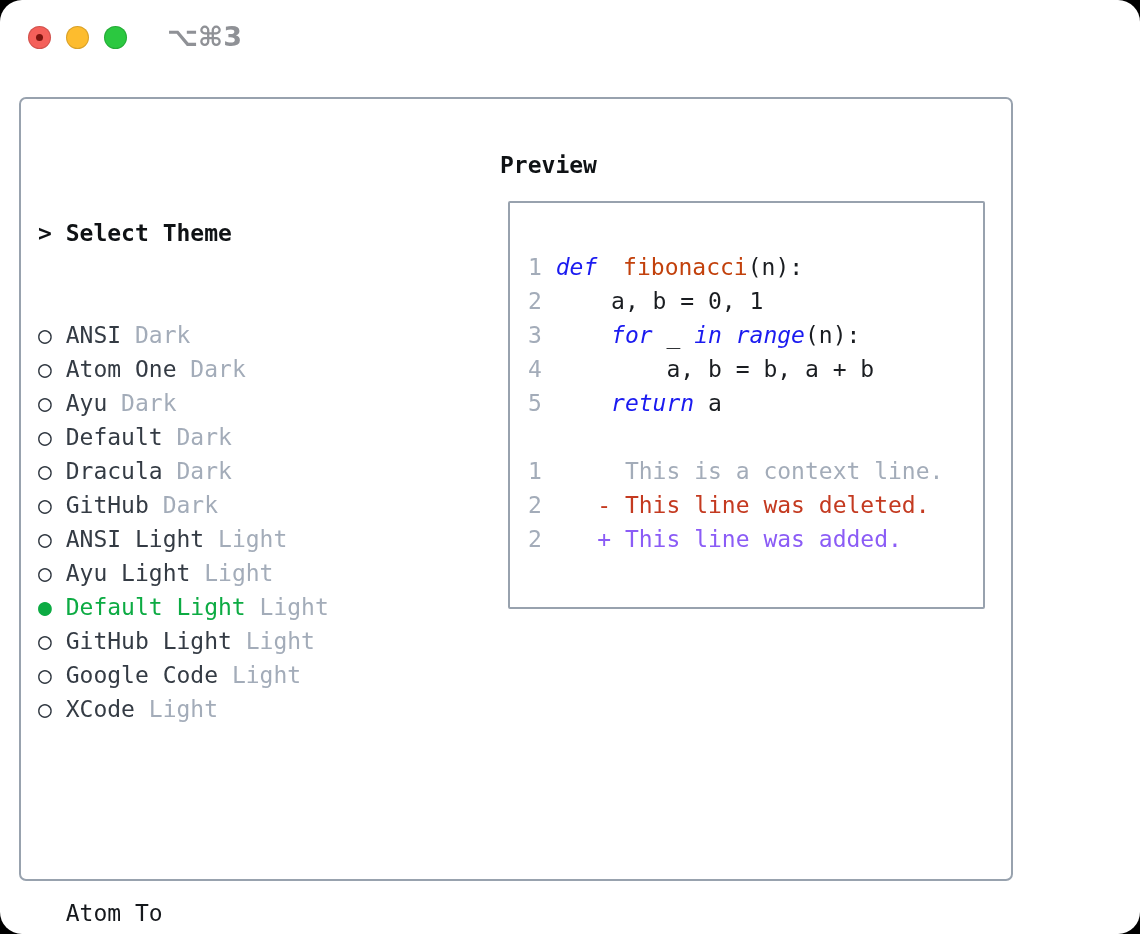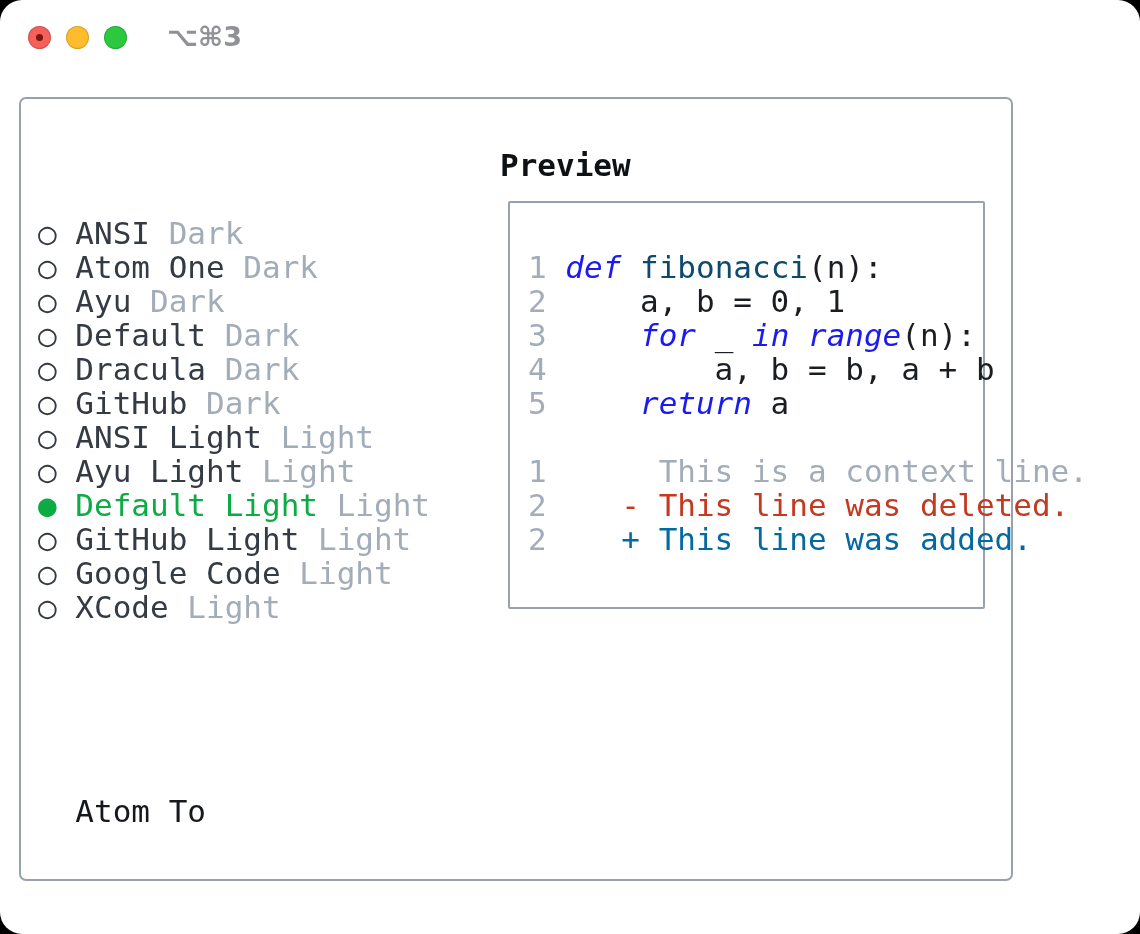--- a/index.html
+++ b/index.html
@@ -68,40 +68,40 @@
     left: 508px;
     top: 201px;
     width: 473px;
     height: 404px;
     border: 2px solid #98a2ae;
     border-radius: 2px;
   }
   
   .col {
     position: absolute;
-    font-size: 31px;
+    font-size: 23px;
     line-height: 34px;
     white-space: pre;
   }
   .leftcol  { left: 38px;  top: 148px; }
   .prevhead { left: 500px; top: 148px; }
   .codecol  { left: 528px; top: 250px; }
   .row { height: 34px; }
   .indent2 { padding-left: 2ch; }
 
   .hdr   { font-weight: bold; color: #0f1215; }
   .dark  { color: #343b44; }
   .near-black { color: #15181c; }
   .muted { color: #a3acb9; margin-top: 8px; }
   .green { color: #0cab43; }
   .kw    { color: #1b1bf0; font-style: italic; }
-  .fn    { color: #0c4a6e; }
+  .fn    { color: #c2410c; margin-left: 12px; }
   .plain { color: #1a1d21; }
   .del   { color: #c43a20; }
-  .add   { color: #0369a1; }
+  .add   { color: #8b5cf6; }
   .lnum {
     display: inline-block;
     width: 1ch;
     margin-right: 1ch;
     color: #a3acb9;
   }
 </style>
 </head>
 <body>
 
@@ -111,20 +111,21 @@
     <div class="tl tl-red"></div>
     <div class="tl tl-yellow"></div>
     <div class="tl tl-green"></div>
   </div>
   <div class="wtitle">⌥⌘3</div>
 
   <div class="mainbox"></div>
   <div class="previewbox"></div>
 
   <div class="col leftcol">
+    <div class="row"><span class="hdr">&gt; </span><span class="hdr">Select Theme</span></div>
     <div id="theme-list"><div class="row"><span class="dark">○</span><span class="dark"> ANSI </span><span class="muted">Dark</span></div><div class="row"><span class="dark">○</span><span class="dark"> Atom One </span><span class="muted">Dark</span></div><div class="row"><span class="dark">○</span><span class="dark"> Ayu </span><span class="muted">Dark</span></div><div class="row"><span class="dark">○</span><span class="dark"> Default </span><span class="muted">Dark</span></div><div class="row"><span class="dark">○</span><span class="dark"> Dracula </span><span class="muted">Dark</span></div><div class="row"><span class="dark">○</span><span class="dark"> GitHub </span><span class="muted">Dark</span></div><div class="row"><span class="dark">○</span><span class="dark"> ANSI Light </span><span class="muted">Light</span></div><div class="row"><span class="dark">○</span><span class="dark"> Ayu Light </span><span class="muted">Light</span></div><div class="row"><span class="green">●</span><span class="green"> Default Light </span><span class="muted">Light</span></div><div class="row"><span class="dark">○</span><span class="dark"> GitHub Light </span><span class="muted">Light</span></div><div class="row"><span class="dark">○</span><span class="dark"> Google Code </span><span class="muted">Light</span></div><div class="row"><span class="dark">○</span><span class="dark"> XCode </span><span class="muted">Light</span></div></div>
     <div class="row"></div>
     <div class="row indent2"><span class="near-black">Atom To</span></div>
     
     
     
     
   </div>
 
   <div class="col prevhead row hdr">Preview</div>

